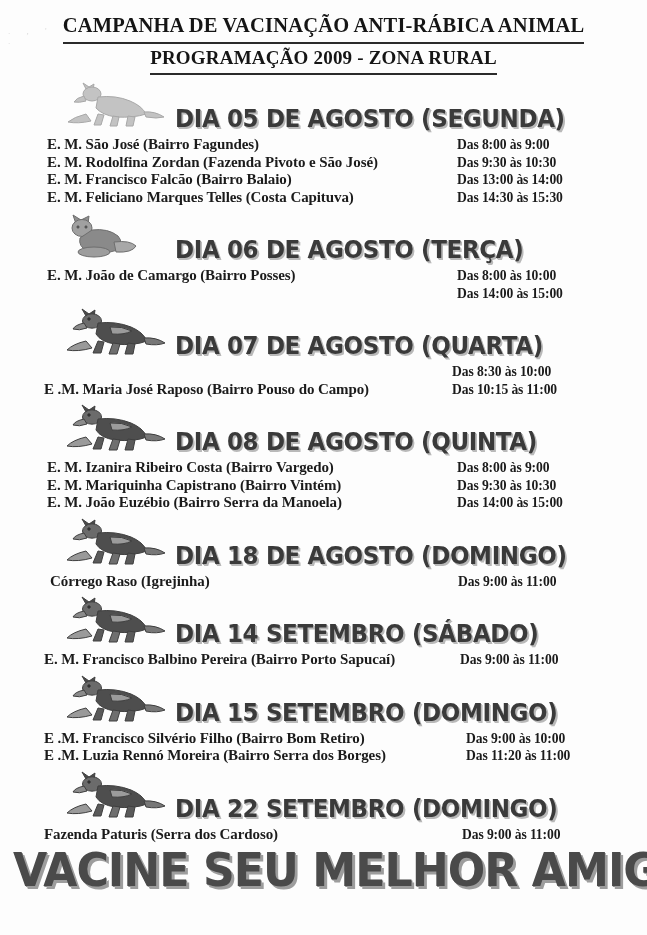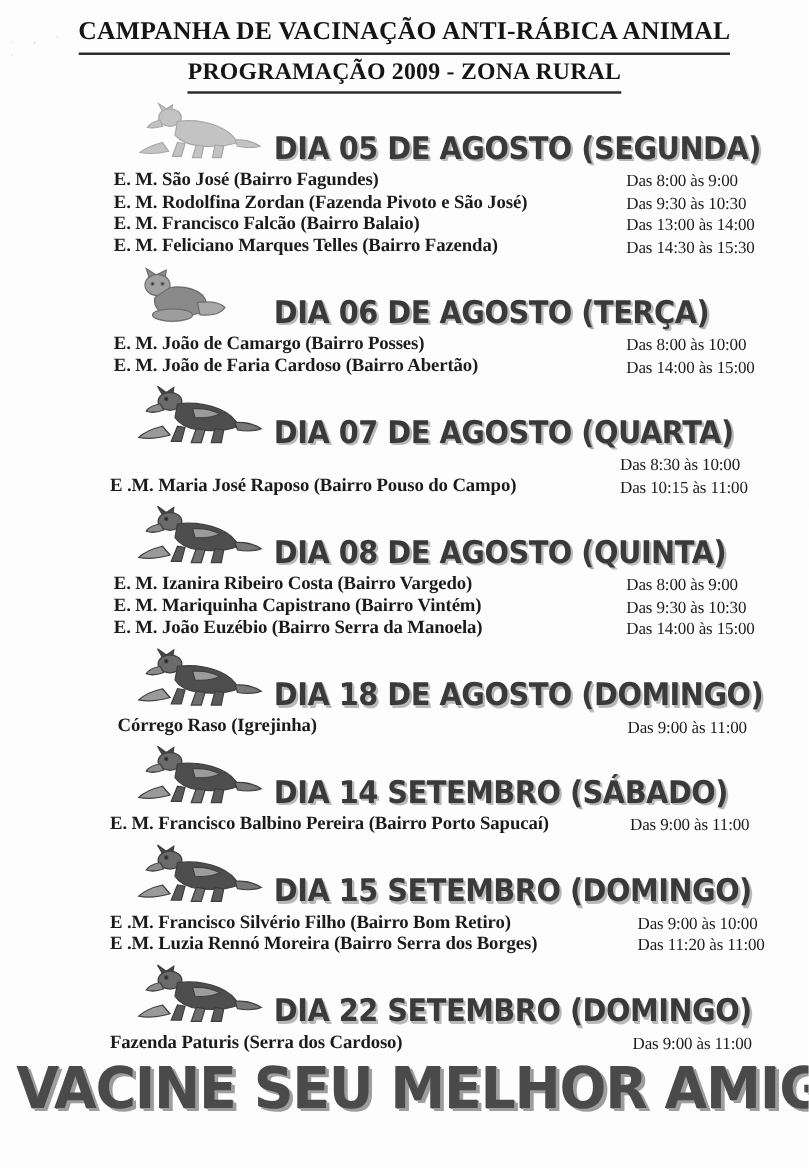--- a/index.html
+++ b/index.html
@@ -54,21 +54,20 @@
   .header-line.l2 {
     font-size: 19px;
     letter-spacing: .2px;
     margin-top: 3px;
   }
 
   
   .section {
     position: relative;
     margin-top: 6px;
-    padding-left: 44px;
   }
   .section-head {
     position: relative;
     height: 52px;
   }
   .animal {
     position: absolute;
     left: 58px;
     top: 0;
     width: 110px;
@@ -105,21 +104,21 @@
     left: 47px;
     font-size: 15px;
     font-weight: bold;
     color: #1b1b1b;
     letter-spacing: -0.1px;
   }
   .time {
     position: absolute;
     left: 457px;
     font-size: 13.6px;
-    font-weight: normal;
+    font-weight: bold;
     color: #1b1b1b;
     font-family: "Liberation Serif", "DejaVu Serif", serif;
     letter-spacing: -0.1px;
   }
 
   
   .sec-3 .place { left: 44px; }
   .sec-3 .time  { left: 452px; }
   .sec-5 .place { left: 50px; }
   .sec-5 .time  { left: 458px; }
@@ -187,21 +186,21 @@
           </div>
           <div class="row">
             <span class="place">E. M. Rodolfina Zordan (Fazenda Pivoto e São José)</span>
             <span class="time">Das   9:30 às 10:30</span>
           </div>
           <div class="row">
             <span class="place">E. M. Francisco Falcão (Bairro Balaio)</span>
             <span class="time">Das 13:00 às 14:00</span>
           </div>
           <div class="row">
-            <span class="place">E. M. Feliciano Marques Telles  (Bairro Fazenda)</span>
+            <span class="place">E. M. Feliciano Marques Telles  (Costa Capituva)</span>
             <span class="time">Das 14:30 às 15:30</span>
           </div>
         </div>
       </div>
       <div class="section sec-2">
         <div class="section-head">
           <div class="animal">
 <svg viewBox="0 0 110 50" xmlns="http://www.w3.org/2000/svg" aria-hidden="true">
   <g stroke="#6e6e6e" stroke-width="1">
     <path d="M18 12 L15 3 L23 8 L31 4 L30 12 Z" fill="#8e8e8e"></path>
@@ -215,21 +214,20 @@
 </svg>
 </div>
           <div class="day-title">DIA 06 DE  AGOSTO (TERÇA)</div>
         </div>
         <div class="rows">
           <div class="row">
             <span class="place">E. M. João de Camargo (Bairro Posses)</span>
             <span class="time">Das   8:00 às 10:00</span>
           </div>
           <div class="row">
-            <span class="place">E. M. João de Faria Cardoso (Bairro Abertão)</span>
             <span class="time">Das 14:00 às 15:00</span>
           </div>
         </div>
       </div>
       <div class="section sec-3">
         <div class="section-head">
           <div class="animal">
 <svg viewBox="0 0 110 50" xmlns="http://www.w3.org/2000/svg" aria-hidden="true">
   <g stroke="#3f3f3f" stroke-width="1">
     <path d="M28 8 L24 1 L31 6 L37 2 L36 9 Z" fill="#4a4a4a"></path>

